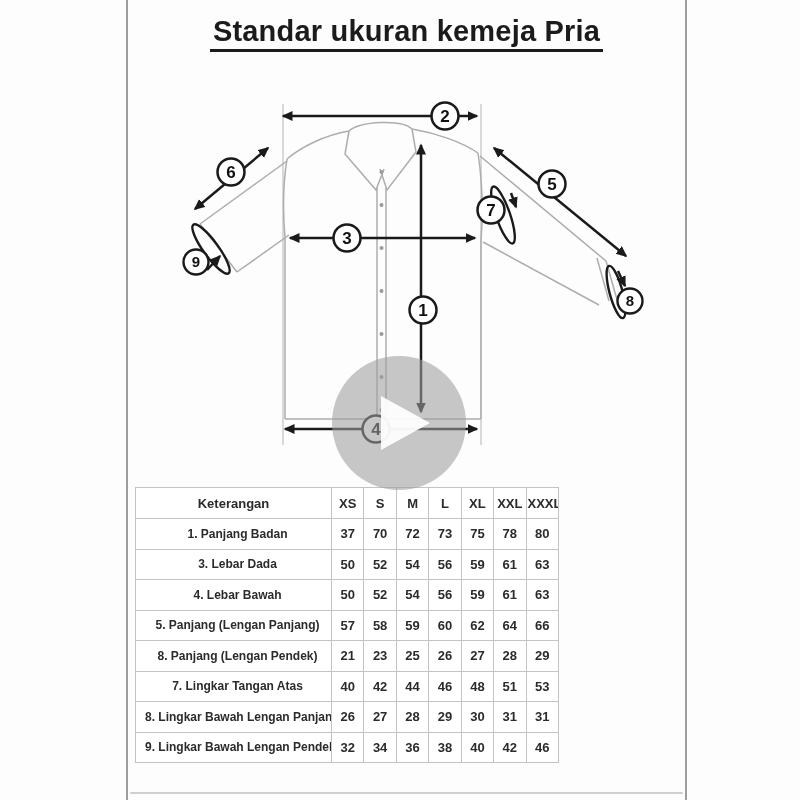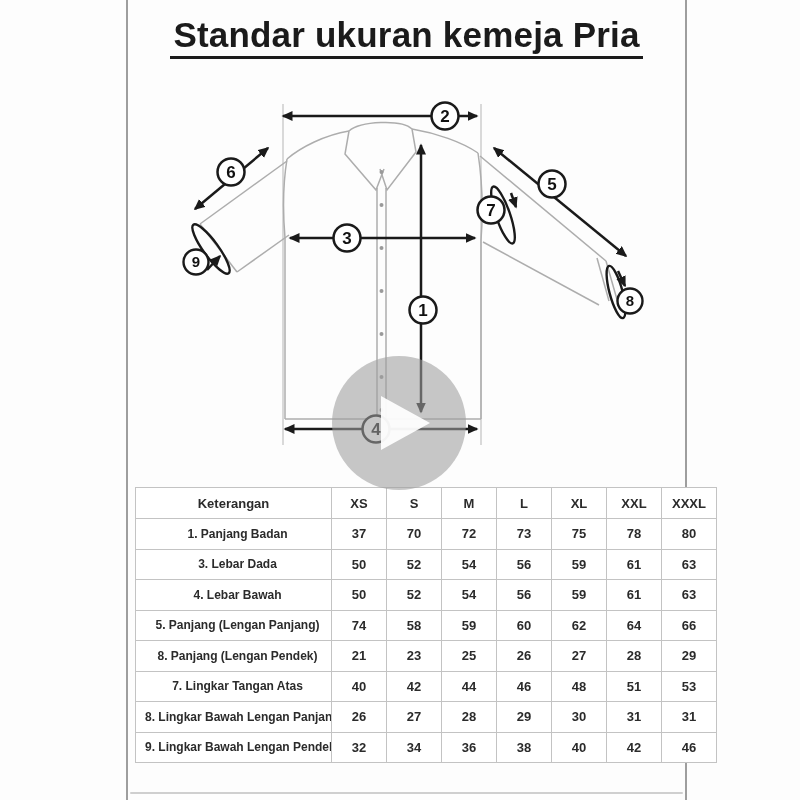--- a/index.html
+++ b/index.html
@@ -7,27 +7,27 @@
     width:800px;height:800px;position:relative;overflow:hidden;
     background:#fdfdfd;
     font-family:"Liberation Sans","DejaVu Sans",sans-serif;
   }
   .side-line{position:absolute;top:0;height:800px;width:2px;background:#9e9e9e;}
   #side-left{left:126px;}
   #side-right{left:685px;}
   #bottom-line{position:absolute;left:130px;top:792px;width:553px;height:2px;background:#cfcfcf;border-radius:2px;}
   #title-wrap{position:absolute;left:127px;top:15px;width:559px;text-align:center;}
   #title-wrap span{
-    display:inline-block;font-size:35px;font-weight:bold;color:#1b1b1b;
+    display:inline-block;font-size:29px;font-weight:bold;color:#1b1b1b;
     letter-spacing:.2px;border-bottom:3px solid #1b1b1b;padding:0 3px 1px 3px;line-height:1.15;
   }
   svg#diagram{position:absolute;left:0;top:0;z-index:5;pointer-events:none;}
   svg#diagram .clickable{pointer-events:auto;cursor:pointer;}
   table#size-table{
-    position:absolute;left:135px;top:487px;width:582px;z-index:2;
+    position:absolute;left:135px;top:487px;width:424px;z-index:2;
     border-collapse:collapse;table-layout:fixed;background:#fff;
   }
   #size-table th,#size-table td{border:1px solid #c3c3c3;color:#2b2b2b;overflow:hidden;white-space:nowrap;}
   #size-table th{height:28px;font-size:13px;font-weight:bold;text-align:center;}
   #size-table td{height:27.5px;}
   #size-table td.label{font-size:12px;font-weight:bold;text-align:center;padding-left:9px;}
   #size-table td.num{font-size:13px;font-weight:bold;text-align:center;}
   .badge-num{font-size:17px;font-weight:bold;fill:#111;}
   .badge-num.small{font-size:15px;}
 </style>
@@ -195,21 +195,21 @@
         <td class="num">50</td>
         <td class="num">52</td>
         <td class="num">54</td>
         <td class="num">56</td>
         <td class="num">59</td>
         <td class="num">61</td>
         <td class="num">63</td>
       </tr>
       <tr>
         <td class="label">5. Panjang (Lengan Panjang)</td>
-        <td class="num">74</td>
+        <td class="num">57</td>
         <td class="num">58</td>
         <td class="num">59</td>
         <td class="num">60</td>
         <td class="num">62</td>
         <td class="num">64</td>
         <td class="num">66</td>
       </tr>
       <tr>
         <td class="label">8. Panjang (Lengan Pendek)</td>
         <td class="num">21</td>

